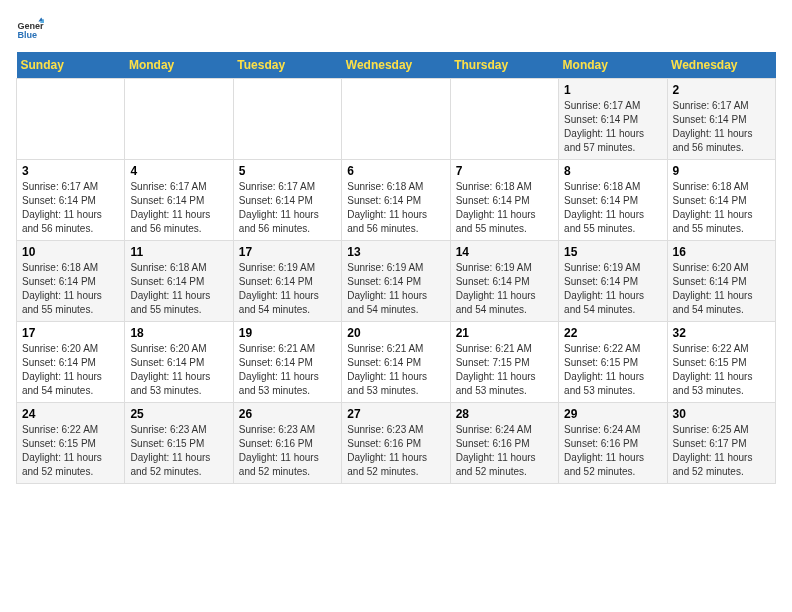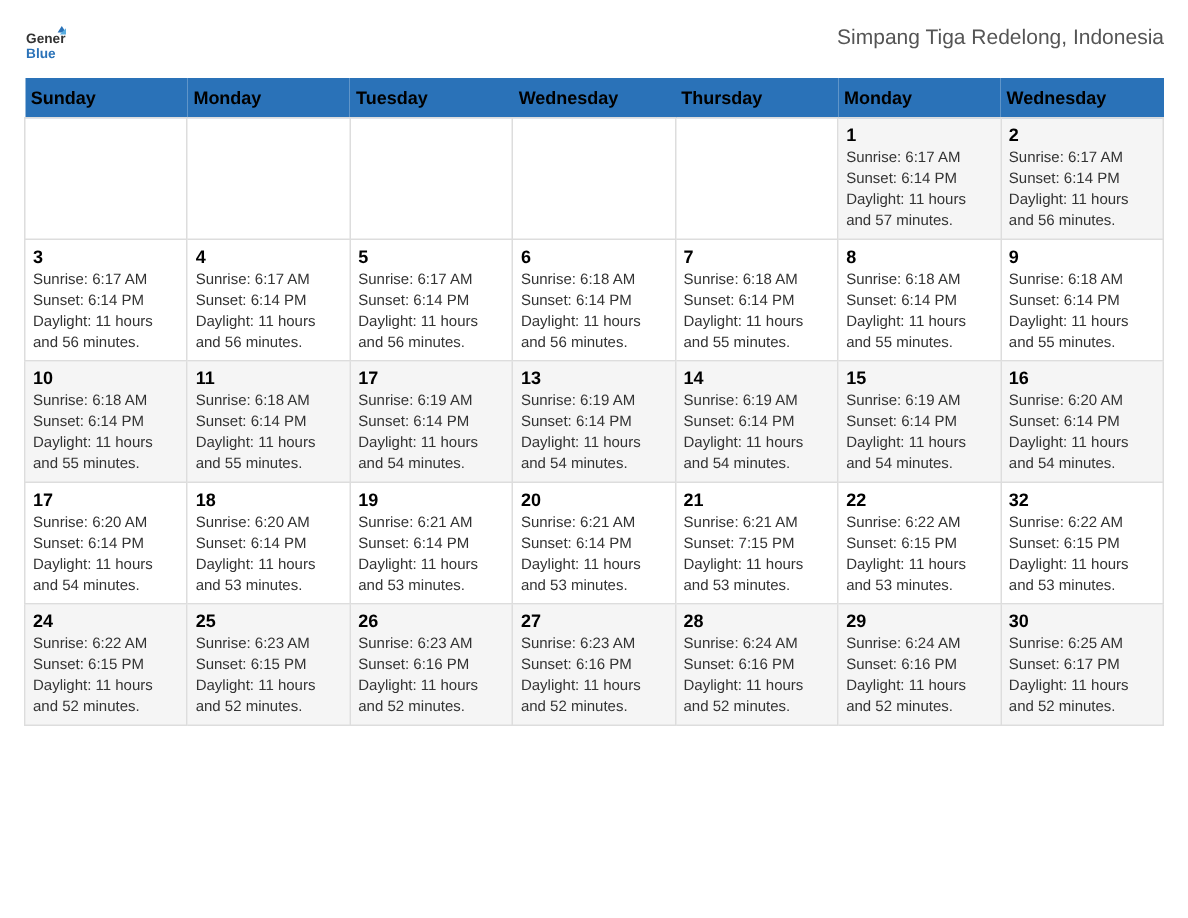--- a/index.html
+++ b/index.html
@@ -38,21 +38,21 @@
       font-size: 14px;
       color: #555;
     }
     table {
       width: 100%;
       border-collapse: collapse;
       font-size: 11px;
     }
     thead tr th {
       background-color: #2a72b8;
-      color: #000000;
+      color: #fde047;
       padding: 6px 4px;
       text-align: left;
       font-size: 12px;
       font-weight: bold;
     }
     tbody tr {
       vertical-align: top;
     }
     tbody tr:nth-child(odd) {
       background-color: #f5f5f5;
@@ -87,21 +87,20 @@
 <div class="header">
   <div class="logo">
     <svg class="logo-icon" viewBox="0 0 40 40">
       <text x="2" y="18" font-size="13" font-weight="bold" fill="#333">General</text>
       <text x="2" y="32" font-size="13" font-weight="bold" fill="#2a72b8">Blue</text>
       <polygon points="32,8 40,8 36,2" fill="#2a72b8"></polygon>
       <polygon points="34,10 40,10 40,4" fill="#5aaee0"></polygon>
     </svg>
   </div>
   <div class="title-block">
-    <div class="calendar-subtitle">Simpang Tiga Redelong, Indonesia</div>
   </div>
 </div>
 
 <table>
   <thead>
     <tr>
     <th>Sunday</th>
         <th>Monday</th>
         <th>Tuesday</th>
         <th>Wednesday</th>

